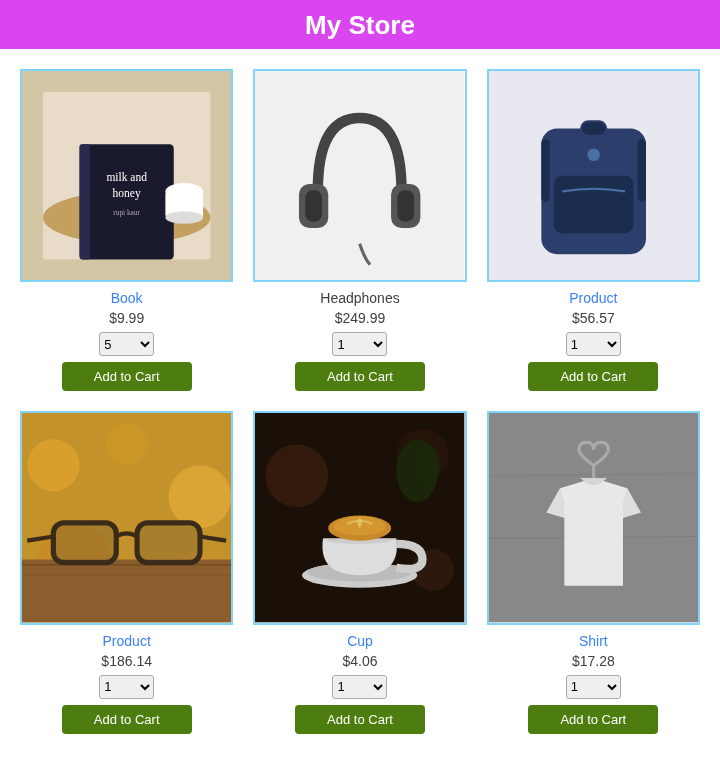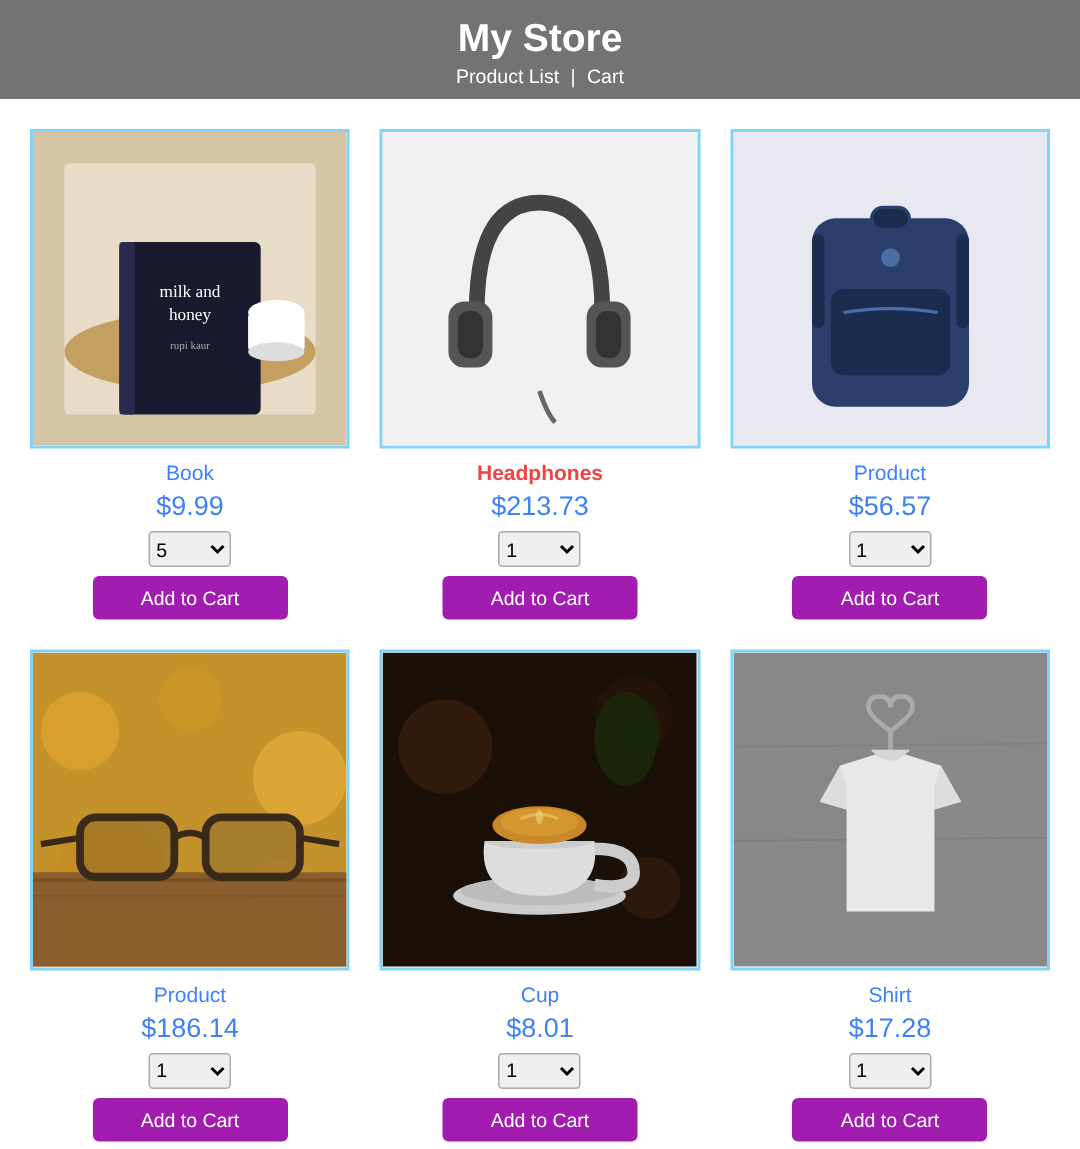--- a/index.html
+++ b/index.html
@@ -1,19 +1,19 @@
 <!DOCTYPE html>
 <html><head>
   <meta charset="utf-8">
   <style>
     * { box-sizing: border-box; margin: 0; padding: 0; }
     body { font-family: Arial, sans-serif; background: #fff; }
 
     #header {
-      background: #737373;
+      background: #d946ef;
       text-align: center;
       padding: 10px 0 8px;
     }
     #header h1 {
       font-size: 26px;
       font-weight: bold;
       color: #fff;
     }
     #header nav {
       font-size: 13px;
@@ -55,46 +55,45 @@
       overflow: hidden;
       margin-bottom: 8px;
     }
 
     .product-name {
       font-size: 14px;
       color: #3b82f6;
       margin-bottom: 4px;
     }
     .product-name.link {
-      color: #ef4444;
+      color: #404040;
       cursor: pointer;
       text-decoration: none;
-      font-weight: bold;
     }
     .product-price {
-      font-size: 18px;
-      color: #3b82f6;
+      font-size: 14px;
+      color: #404040;
       margin-bottom: 6px;
     }
     .product-controls {
       display: flex;
       align-items: center;
       gap: 6px;
       margin-bottom: 6px;
     }
     .qty-select {
       width: 55px;
       height: 24px;
       font-size: 13px;
       border: 1px solid #aaa;
       border-radius: 3px;
       cursor: pointer;
     }
     .add-to-cart-btn {
-      background: #a21caf;
+      background: #4d7c0f;
       color: #fff;
       border: none;
       border-radius: 4px;
       padding: 7px 2px;
       font-size: 13px;
       cursor: pointer;
       width: 100%;
       max-width: 130px;
     }
 
@@ -102,25 +101,20 @@
     .svg-product {
       width: 100%;
       height: 100%;
     }
   </style>
 </head>
 <body>
 
 <header id="header">
   <h1>My Store</h1>
-  <nav>
-    <a href="#">Product List</a>
-    <span>|</span>
-    <a href="#">Cart</a>
-  </nav>
 </header>
 
 <main id="main">
   <div class="product-grid" id="product-grid">
 
   <div class="product-card">
         <div class="product-image-wrapper"><svg viewBox="0 0 200 200" xmlns="http://www.w3.org/2000/svg" class="svg-product">
         <rect width="200" height="200" fill="#d4c5a5"></rect>
         <rect x="20" y="20" width="160" height="160" fill="#e8dcc8" rx="3"></rect>
 
@@ -151,21 +145,21 @@
 
         <rect x="42" y="108" width="28" height="42" rx="10" fill="#555"></rect>
         <rect x="48" y="114" width="16" height="30" rx="7" fill="#333"></rect>
 
         <rect x="130" y="108" width="28" height="42" rx="10" fill="#555"></rect>
         <rect x="136" y="114" width="16" height="30" rx="7" fill="#333"></rect>
 
         <path d="M 100 165 Q 105 180 110 185" stroke="#666" stroke-width="3" fill="none"></path>
       </svg></div>
         <span class="product-name link">Headphones</span>
-        <div class="product-price">$213.73</div>
+        <div class="product-price">$249.99</div>
         <div class="product-controls">
           <select class="qty-select"><option value="1">1</option><option value="2">2</option><option value="3">3</option><option value="4">4</option><option value="5">5</option></select>
         </div>
         <button class="add-to-cart-btn">Add to Cart</button>
       </div>
       <div class="product-card">
         <div class="product-image-wrapper"><svg viewBox="0 0 200 200" xmlns="http://www.w3.org/2000/svg" class="svg-product">
         <rect width="200" height="200" fill="#e8e8f0"></rect>
 
         <rect x="50" y="55" width="100" height="120" rx="15" fill="#2c3e6b"></rect>
@@ -239,21 +233,21 @@
 
         <path d="M 135 125 Q 160 125 160 140 Q 160 152 135 148" stroke="#ccc" stroke-width="8" fill="none"></path>
 
         <ellipse cx="100" cy="110" rx="30" ry="12" fill="#c8882a"></ellipse>
         <ellipse cx="100" cy="108" rx="25" ry="9" fill="#d4962e"></ellipse>
 
         <path d="M 100 100 Q 95 104 100 110 Q 105 104 100 100 Z" fill="#e8d070" opacity="0.7"></path>
         <path d="M 88 106 Q 100 100 112 106" stroke="#e8d070" stroke-width="2" fill="none" opacity="0.6"></path>
       </svg></div>
         <span class="product-name">Cup</span>
-        <div class="product-price">$8.01</div>
+        <div class="product-price">$4.06</div>
         <div class="product-controls">
           <select class="qty-select"><option value="1">1</option><option value="2">2</option><option value="3">3</option><option value="4">4</option><option value="5">5</option></select>
         </div>
         <button class="add-to-cart-btn">Add to Cart</button>
       </div>
       <div class="product-card">
         <div class="product-image-wrapper"><svg viewBox="0 0 200 200" xmlns="http://www.w3.org/2000/svg" class="svg-product">
         <rect width="200" height="200" fill="#888"></rect>
 
         <rect width="200" height="200" fill="url(#concrete)" opacity="0.3"></rect>

